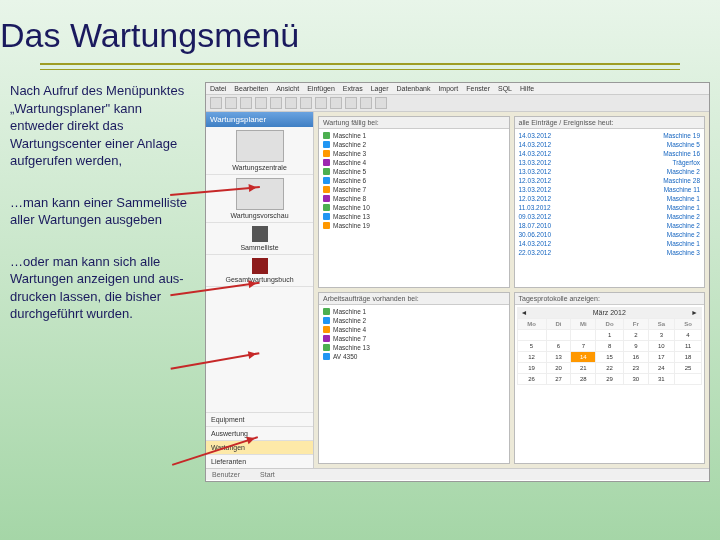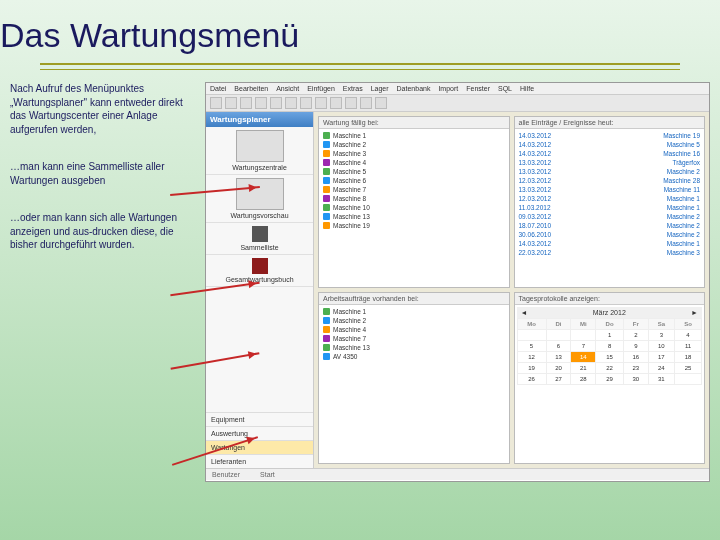--- a/index.html
+++ b/index.html
@@ -1,31 +1,31 @@
 <!DOCTYPE html>
 <html><head>
 <meta charset="utf-8">
 <style>
 *{margin:0;padding:0;box-sizing:border-box;font-family:Arial,sans-serif}
 body{width:720px;height:540px;background:linear-gradient(180deg,#e8f5e9 0%,#c8e6c9 50%,#a5d6a7 100%);position:relative;overflow:hidden}
 .slide-title{font-size:34px;color:#1a1a5e;text-align:left;padding:16px 0 8px;font-weight:normal}
 .title-rule{height:2px;background:#9e9d24;margin:0 40px 4px}
 .title-rule2{height:1px;background:#9e9d24;margin:0 40px 12px}
 .content{display:flex;padding:0 10px;gap:10px}
-.left-col{width:185px;font-size:10px;color:#1a1a5e;line-height:1.35}
+.left-col{width:185px;font-size:13px;color:#1a1a5e;line-height:1.35}
 .left-col p{margin-bottom:24px}
 .arrow{position:absolute;width:90px;height:2px;background:#c62828}
 .arrow::after{content:"";position:absolute;right:-1px;top:-3px;border:4px solid transparent;border-left:8px solid #c62828}
 .app{width:505px;height:400px;background:#fff;border:1px solid #999;font-size:7px;color:#333}
 .menubar{background:#f0f0f0;border-bottom:1px solid #ccc;padding:2px 4px;display:flex;gap:8px}
 .toolbar{background:#e8e8e8;border-bottom:1px solid #ccc;padding:2px 4px;display:flex;gap:3px;align-items:center}
 .toolbar span{width:12px;height:12px;background:#ddd;border:1px solid #bbb;display:inline-block}
 .app-body{display:flex;height:356px}
 .sidebar{width:108px;background:#f7f7f7;border-right:1px solid #ccc;display:flex;flex-direction:column}
-.sb-head{background:linear-gradient(#6aa3e0,#3f7fc4);color:#fff;padding:3px 4px;font-size:8px;font-weight:bold}
+.sb-head{background:linear-gradient(#6aa3e0,#3f7fc4);color:#fff;padding:3px 4px;font-size:8px;font-weight:normal}
 .sb-item{padding:3px 4px;border-bottom:1px solid #e0e0e0;display:flex;flex-direction:column;align-items:center;gap:2px}
 .sb-thumb{width:48px;height:32px;background:#e0e0e0;border:1px solid #aaa}
 .sb-ico{width:16px;height:16px;background:#555}
 .sb-nav{margin-top:auto}
 .sb-nav div{padding:3px 5px;border-top:1px solid #ddd;font-size:7px}
 .sb-nav .active{background:#fde9a8}
 .main{flex:1;display:grid;grid-template-columns:1fr 1fr;grid-template-rows:1fr 1fr;gap:4px;padding:4px;background:#ece9d8}
 .pane{background:#fff;border:1px solid #bbb;display:flex;flex-direction:column;overflow:hidden}
 .pane-h{background:#f0f0f0;border-bottom:1px solid #ccc;padding:2px 4px;font-size:7px;color:#555}
 .pane-body{flex:1;overflow:auto;padding:2px}
@@ -46,22 +46,22 @@
 </head>
 <body>
 
 <h1 class="slide-title">Das Wartungsmenü</h1>
 <div class="title-rule"></div>
 <div class="title-rule2"></div>
 
 <div class="content">
   <div class="left-col">
     <p>Nach Aufruf des Menüpunktes „Wartungsplaner" kann entweder direkt das Wartungscenter einer Anlage aufgerufen werden,</p>
-    <p>…man kann eine Sammelliste aller Wartungen ausgeben</p>
-    <p>…oder man kann sich alle Wartungen anzeigen und aus-drucken diese, die bisher durchgeführt wurden.</p>
+    <p>…man kann einer Sammelliste aller Wartungen ausgeben</p>
+    <p>…oder man kann sich alle Wartungen anzeigen und aus-drucken lassen, die bisher durchgeführt wurden.</p>
   </div>
 
   <div class="app">
     <div class="menubar">
       <span>Datei</span>
       <span>Bearbeiten</span>
       <span>Ansicht</span>
       <span>Einfügen</span>
       <span>Extras</span>
       <span>Lager</span>

